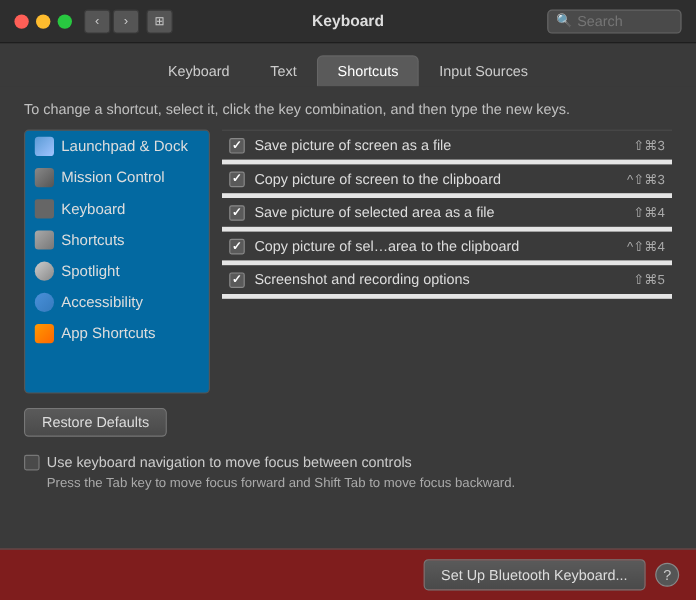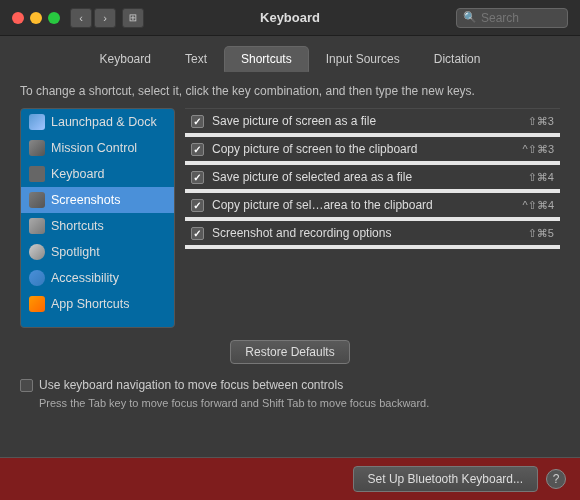--- a/index.html
+++ b/index.html
@@ -220,21 +220,21 @@
       font-size: 11px;
       white-space: nowrap;
     }
 
     
     .bottom-area {
       padding: 12px 20px 0 20px;
     }
     .restore-btn-row {
       display: flex;
-      justify-content: center;
+      justify-content: flex-start;
       margin-bottom: 14px;
     }
     .restore-btn {
       background: linear-gradient(to bottom, #5a5a5a, #4a4a4a);
       border: 1px solid #777;
       border-radius: 4px;
       color: #ddd;
       padding: 4px 14px;
       font-size: 12px;
       cursor: pointer;
@@ -320,43 +320,38 @@
     <span class="search-icon-char">🔍</span>
     <input type="text" placeholder="Search" style="">
   </div>
 </div>
 
 <div class="tabbar">
   <div class="tab">Keyboard</div>
   <div class="tab">Text</div>
   <div class="tab active">Shortcuts</div>
   <div class="tab">Input Sources</div>
-  <div class="tab">Dictation</div>
 </div>
 
 <div class="main">
   <div class="hint-text">To change a shortcut, select it, click the key combination, and then type the new keys.</div>
   <div class="content-area">
 
     <div class="sidebar">
       <div class="sidebar-item">
         <div class="sidebar-icon icon-launchpad"></div>
         <span>Launchpad &amp; Dock</span>
       </div>
       <div class="sidebar-item">
         <div class="sidebar-icon icon-mission"></div>
         <span>Mission Control</span>
       </div>
       <div class="sidebar-item">
         <div class="sidebar-icon icon-keyboard"></div>
         <span>Keyboard</span>
-      </div>
-      <div class="sidebar-item selected">
-        <div class="sidebar-icon icon-screenshots"></div>
-        <span>Screenshots</span>
       </div>
       <div class="sidebar-item">
         <div class="sidebar-icon icon-services"></div>
         <span>Shortcuts</span>
       </div>
       <div class="sidebar-item">
         <div class="sidebar-icon icon-spotlight"></div>
         <span>Spotlight</span>
       </div>
       <div class="sidebar-item">

